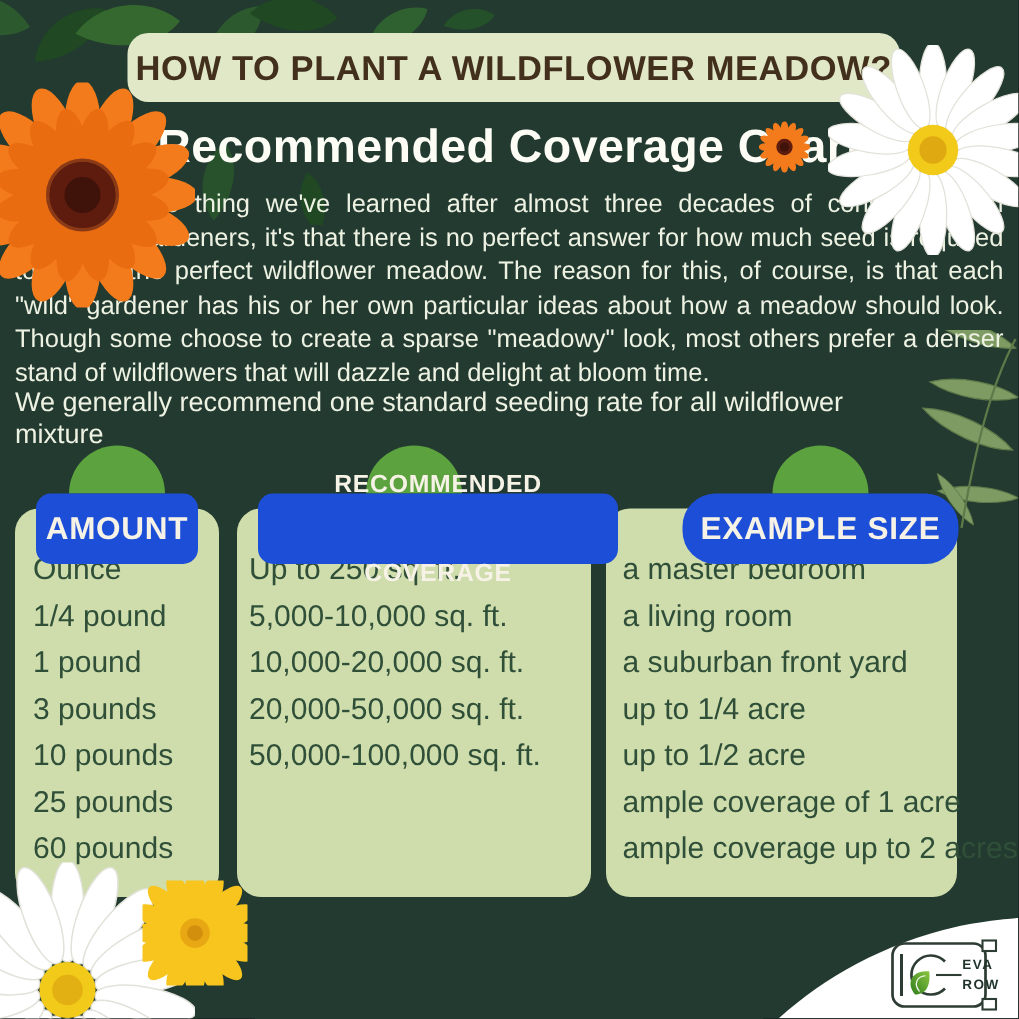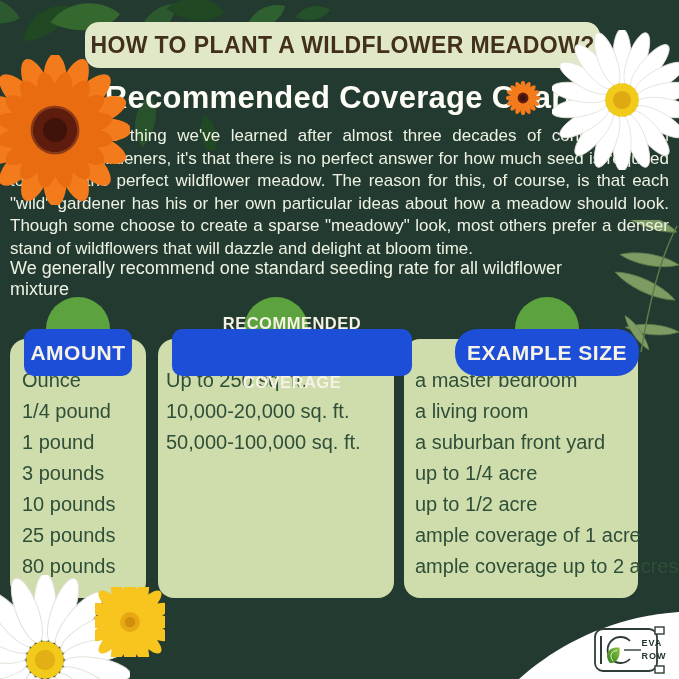--- a/index.html
+++ b/index.html
@@ -261,25 +261,27 @@
     <span>EXAMPLE SIZE</span>
   </div>
 
   <div class="panel panel1">
     <div class="row">Ounce</div>
     <div class="row">1/4 pound</div>
     <div class="row">1 pound</div>
     <div class="row">3 pounds</div>
     <div class="row">10 pounds</div>
     <div class="row">25 pounds</div>
-    <div class="row">80 pounds</div>
+    <div class="row">60 pounds</div>
   </div>
   <div class="panel panel2">
     <div class="row">Up to 250 sq. ft.</div>
+    <div class="row">5,000-10,000 sq. ft.</div>
     <div class="row">10,000-20,000 sq. ft.</div>
+    <div class="row">20,000-50,000 sq. ft.</div>
     <div class="row">50,000-100,000 sq. ft.</div>
   </div>
   <div class="panel panel3">
     <div class="row">a master bedroom</div>
     <div class="row">a living room</div>
     <div class="row">a suburban front yard</div>
     <div class="row">up to 1/4 acre</div>
     <div class="row">up to 1/2 acre</div>
     <div class="row">ample coverage of 1 acre</div>
     <div class="row">ample coverage up to 2 acres</div>

